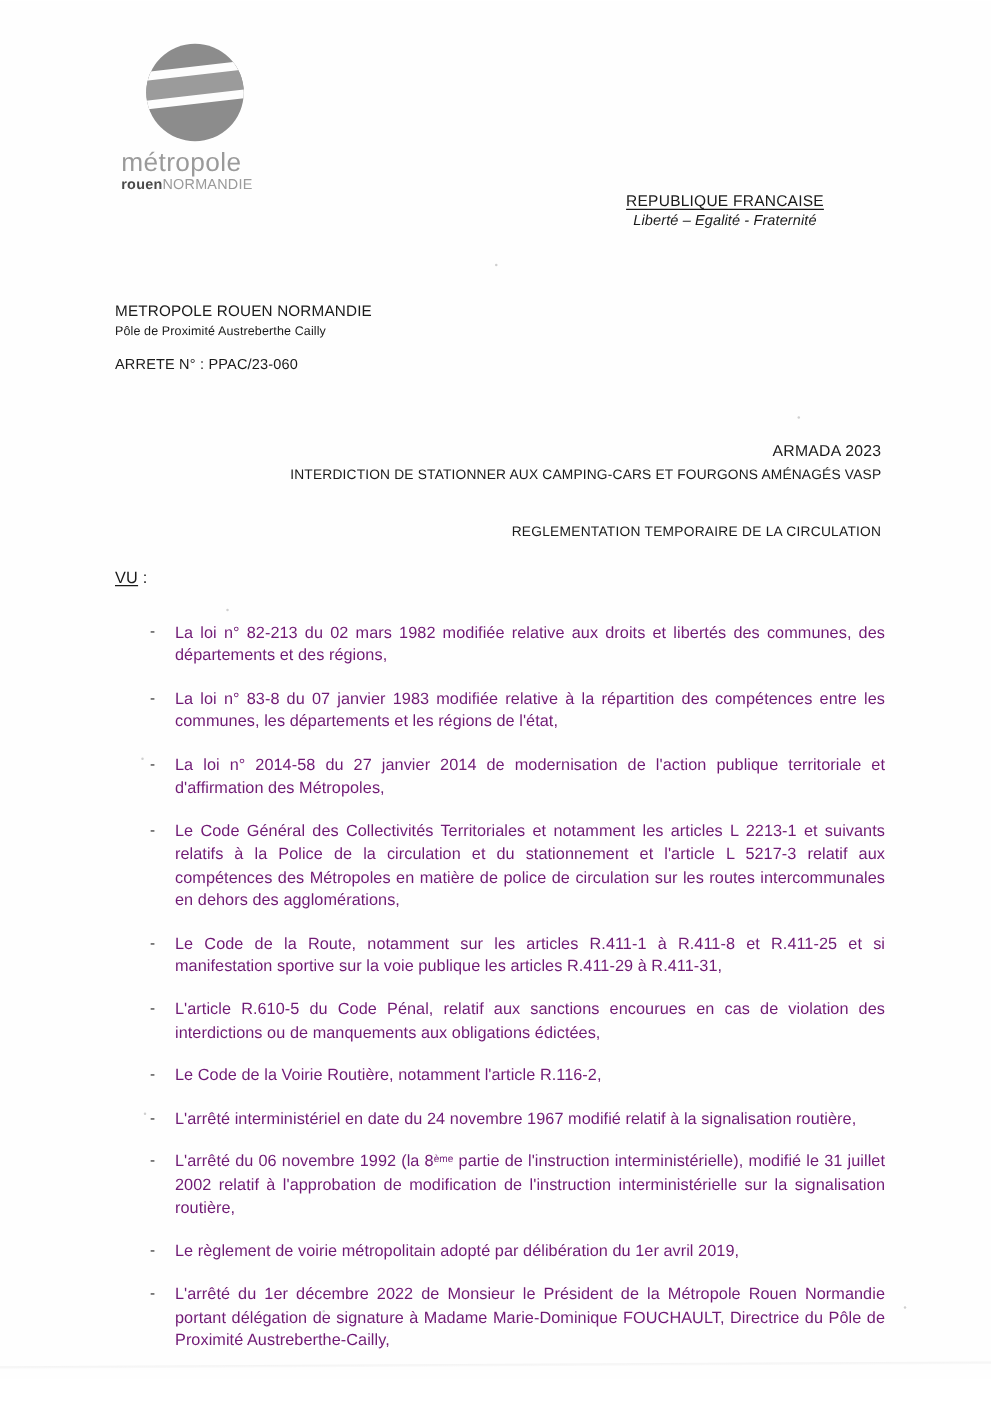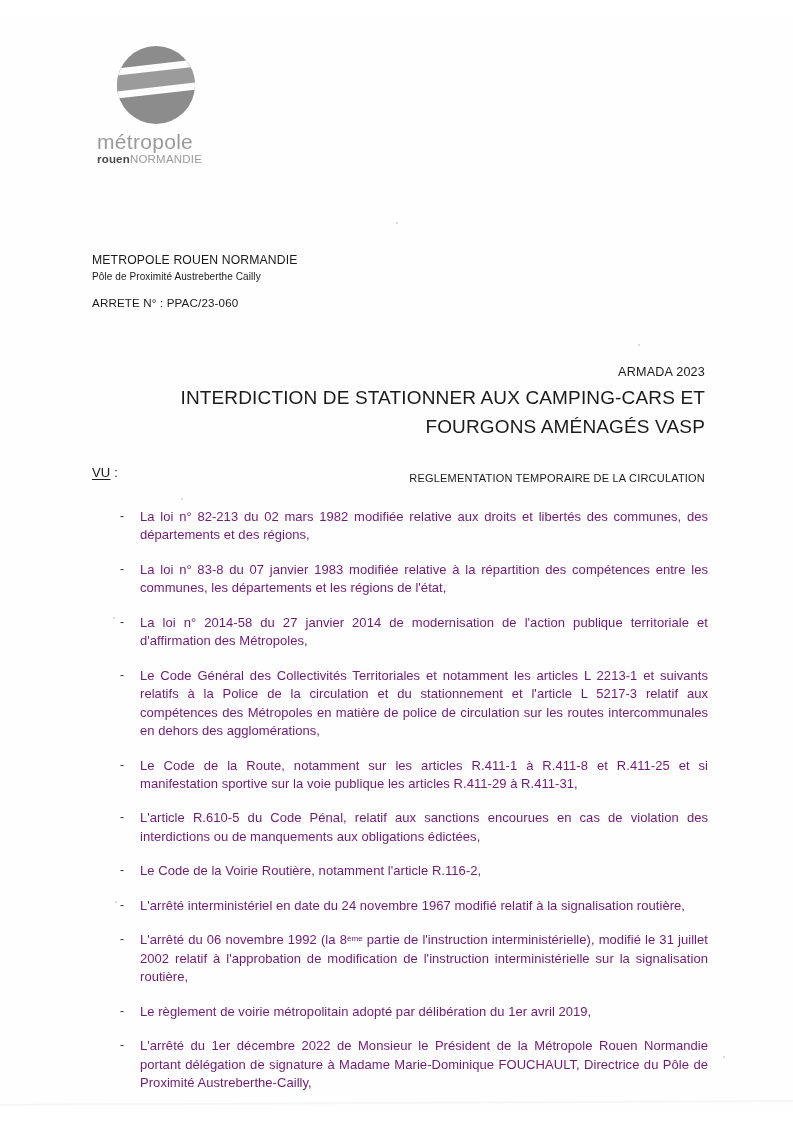--- a/index.html
+++ b/index.html
@@ -9,21 +9,21 @@
     background: #ffffff;
   }
   body {
     font-family: "Liberation Sans", sans-serif;
     color: #1a1a1a;
   }
   .page {
     position: relative;
     width: 793px;
     height: 1102px;
-    margin: 12px auto;
+    margin: 1px auto;
     background: #fefefe;
     overflow: hidden;
   }
 
   
   .speck {
     position: absolute;
     background: #cfcfcf;
     border-radius: 50%;
     pointer-events: none;
@@ -156,21 +156,21 @@
     top: 351px;
     width: 613px;
     text-align: right;
   }
   .titles .t1 {
     font-size: 12.6px;
     letter-spacing: 0.2px;
     line-height: 1.55;
   }
   .titles .t2 {
-    font-size: 19px;
+    font-size: 11px;
     letter-spacing: 0.15px;
     line-height: 1.55;
   }
   .titles .t3 {
     margin-top: 29px;
     font-size: 11px;
     letter-spacing: 0.2px;
     line-height: 1.55;
   }
 
@@ -231,20 +231,24 @@
   <div class="logo-block">
     <div class="logo-mark">
       <div class="shade-mid"></div>
       <div class="band b1"></div>
       <div class="band b2"></div>
     </div>
     <div class="logo-word">métropole</div>
     <div class="logo-sub"><span class="rouen">rouen</span><span class="normandie">NORMANDIE</span></div>
   </div>
 
+  <div class="republique">
+    <div class="line1">REPUBLIQUE FRANCAISE</div>
+    <div class="line2">Liberté – Egalité - Fraternité</div>
+  </div>
 
   <div class="ident">
     <div class="org">METROPOLE ROUEN NORMANDIE</div>
     <div class="pole">Pôle de Proximité Austreberthe Cailly</div>
   </div>
   <div class="arrete-no">ARRETE N° : PPAC/23-060</div>
 
   <div class="titles">
     <div class="t1">ARMADA 2023</div>
     <div class="t2">INTERDICTION DE STATIONNER AUX CAMPING-CARS ET FOURGONS AMÉNAGÉS VASP</div>

